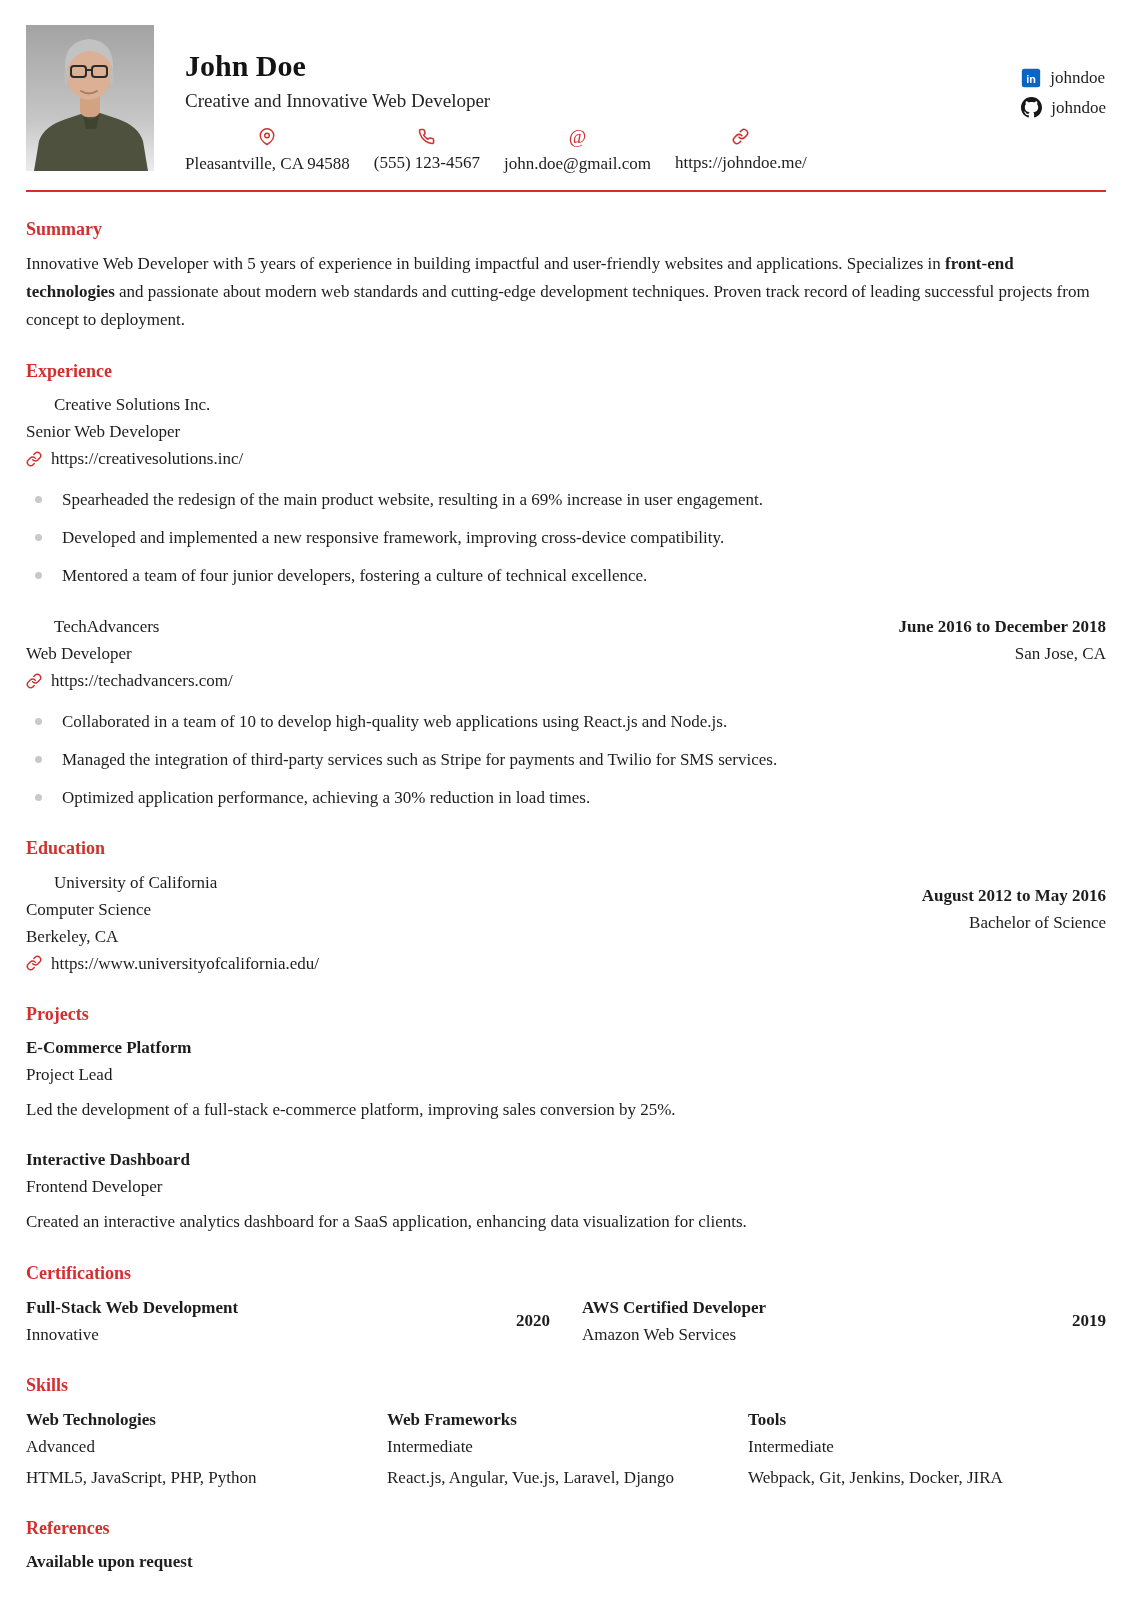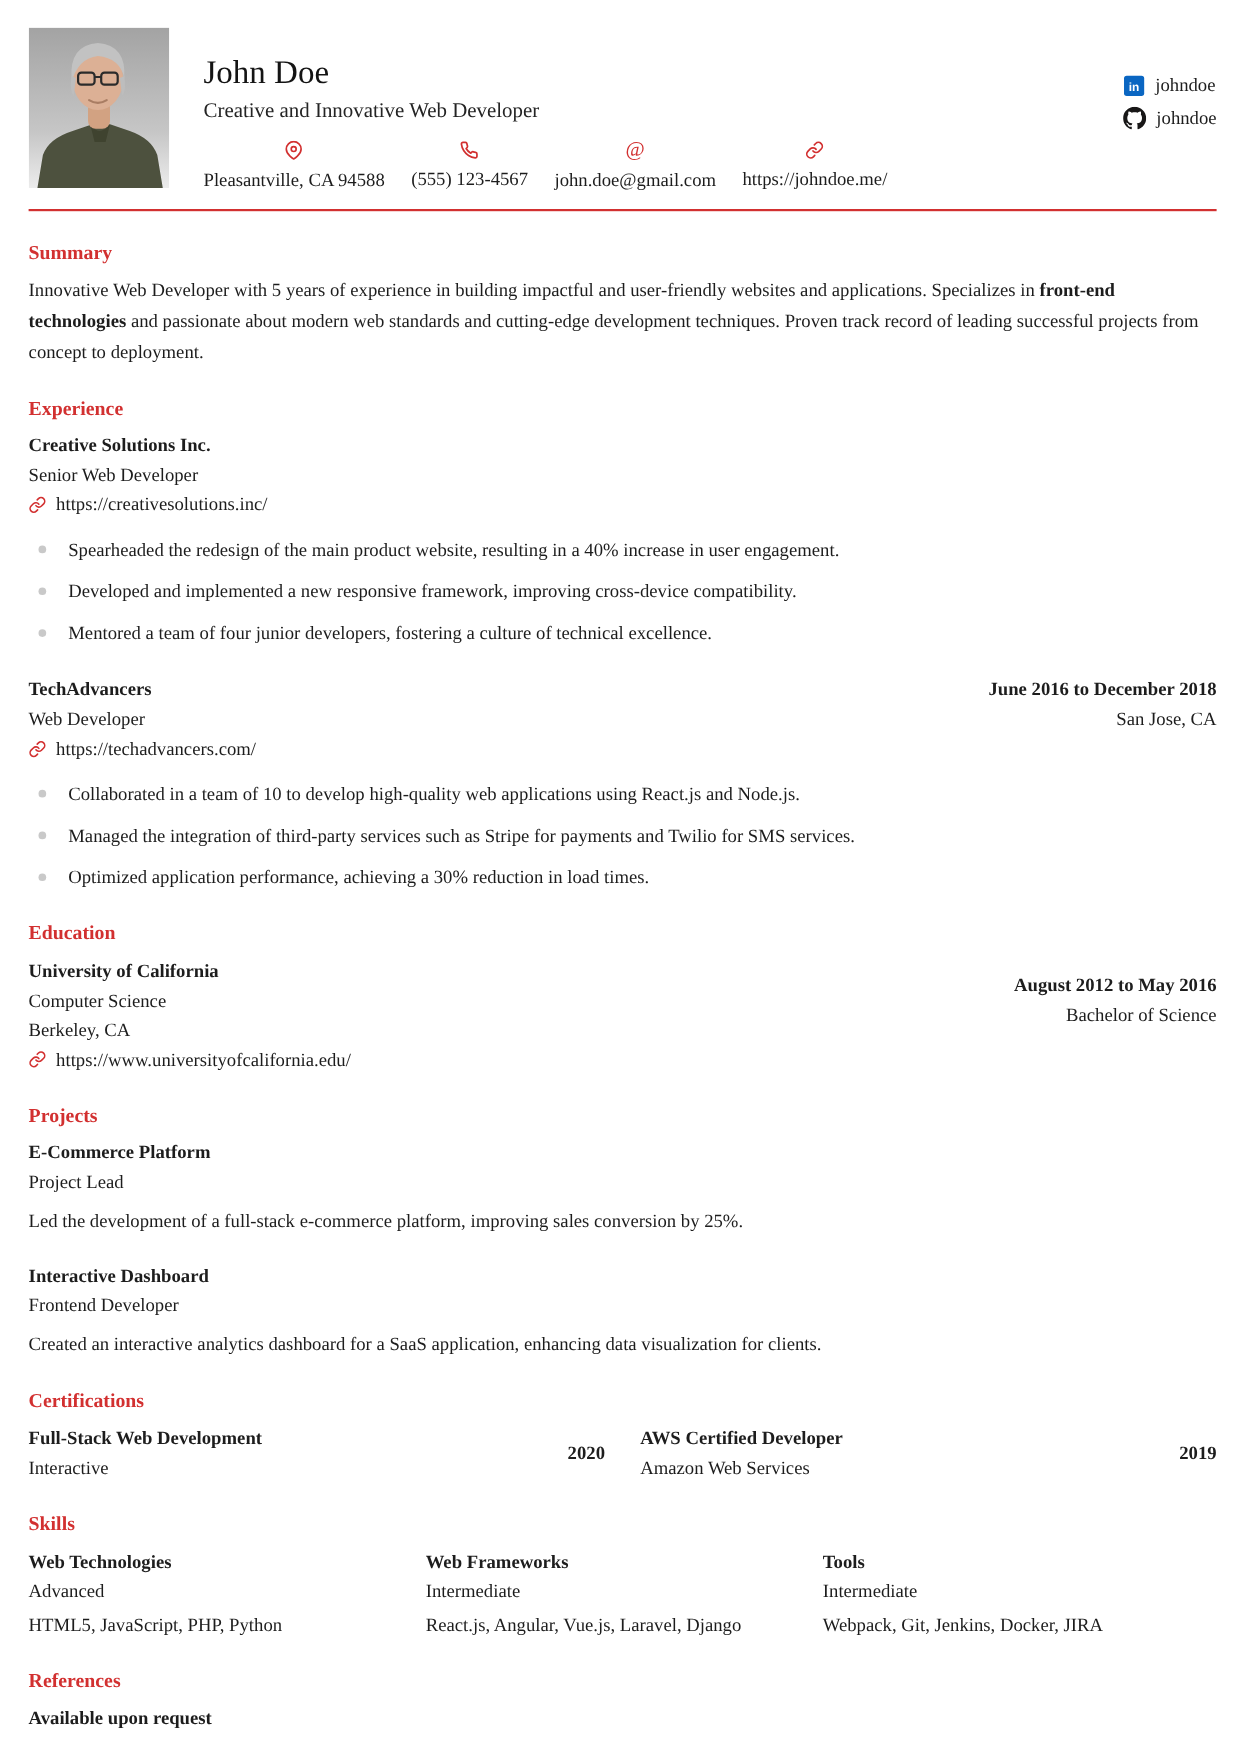--- a/index.html
+++ b/index.html
@@ -17,21 +17,21 @@
     color:var(--text);
     font-size:17px;
   }
   .page{width:1132px;height:1600px;padding:25px 26px 0 26px;background:#fff;}
 
   
   .header{display:flex;align-items:flex-start;}
   .photo-wrap{width:128px;height:146px;flex:0 0 auto;margin-right:31px;overflow:hidden;}
   .photo-wrap svg{display:block;}
   .header-main{margin-top:24px;}
-  .name{font-size:30px;font-weight:400;color:#141414;line-height:1.1;}
+  .name{font-size:30px;font-weight:700;color:#141414;line-height:1.1;}
   .headline{font-size:19px;margin-top:8px;color:#242424;}
   .contact-row{display:flex;align-items:center;gap:24px;margin-top:15px;font-size:17px;}
   .contact-item{display:flex;align-items:center;gap:8px;white-space:nowrap;flex-direction:column;}
   .cicon{display:inline-flex;color:var(--accent);line-height:0;}
   .at-glyph{color:var(--accent);font-size:19px;line-height:1;}
   .profiles{margin-left:auto;margin-top:43px;display:flex;flex-direction:column;gap:9px;align-items:flex-start;}
   .profile-row{display:flex;align-items:center;gap:9px;font-size:17px;}
   .profile-row .picon{line-height:0;display:inline-flex;}
 
   
@@ -44,21 +44,21 @@
   .section-body{margin-top:9px;}
   .para{line-height:28px;}
   .b{font-weight:700;}
 
   
   .entry{margin-top:24px;}
   .entry:first-child{margin-top:0;}
   .entry-head{display:flex;justify-content:space-between;align-items:center;}
   .entry-left{line-height:27px;}
   .entry-right{text-align:right;line-height:27px;}
-  .entry-company{font-weight:700;}
+  .entry-company{font-weight:400;margin-left:28px;}
   .entry-date{font-weight:700;}
   .entry-link{display:flex;align-items:center;gap:9px;line-height:27px;}
   .entry-link .cicon svg{display:block;}
 
   ul.highlights{list-style:none;margin-top:14px;}
   ul.highlights li{
     position:relative;padding-left:36px;margin:11px 0;line-height:27px;
   }
   ul.highlights li::before{
     content:"";position:absolute;left:9px;top:10px;width:7px;height:7px;border-radius:50%;
@@ -207,21 +207,21 @@
         <div class="entry-link">
           <span class="cicon">
             <svg width="16" height="16" viewBox="0 0 24 24" fill="none" stroke="currentColor" stroke-width="2.2" stroke-linecap="round" stroke-linejoin="round">
                 <path d="M10 13a5 5 0 0 0 7.54.54l3-3a5 5 0 0 0-7.07-7.07l-1.72 1.71"></path>
                 <path d="M14 11a5 5 0 0 0-7.54-.54l-3 3a5 5 0 0 0 7.07 7.07l1.71-1.71"></path>
               </svg>
           </span>
           <span>https://creativesolutions.inc/</span>
         </div>
         <ul class="highlights">
-          <li>Spearheaded the redesign of the main product website, resulting in a 40% increase in user engagement.</li>
+          <li>Spearheaded the redesign of the main product website, resulting in a 69% increase in user engagement.</li>
           <li>Developed and implemented a new responsive framework, improving cross-device compatibility.</li>
           <li>Mentored a team of four junior developers, fostering a culture of technical excellence.</li>
         </ul>
       </div>
 
       <div class="entry">
         <div class="entry-head">
           <div class="entry-left">
             <div class="entry-company">TechAdvancers</div>
             <div>Web Developer</div>
@@ -294,21 +294,21 @@
     </div>
   </div>
 
   <div class="section">
     <div class="section-title">Certifications</div>
     <div class="section-body">
       <div class="cert-grid">
         <div class="cert-item">
           <div class="cert-left">
             <div class="cert-name">Full-Stack Web Development</div>
-            <div>Interactive</div>
+            <div>Innovative</div>
           </div>
           <div class="cert-year">2020</div>
         </div>
         <div class="cert-item">
           <div class="cert-left">
             <div class="cert-name">AWS Certified Developer</div>
             <div>Amazon Web Services</div>
           </div>
           <div class="cert-year">2019</div>
         </div>

